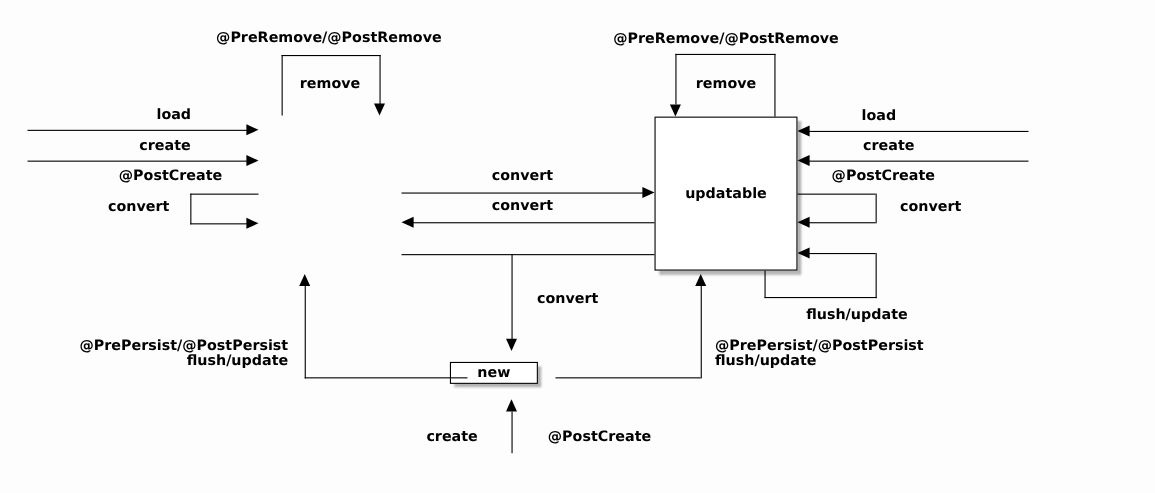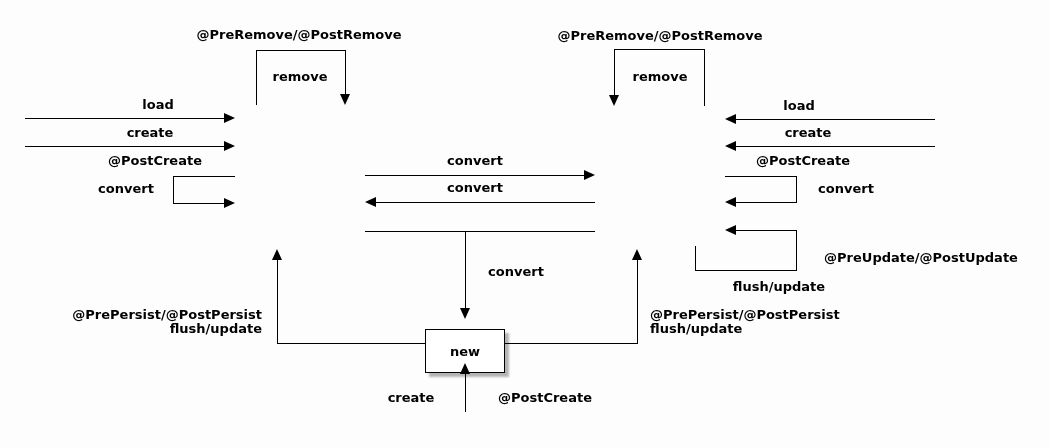--- a/index.html
+++ b/index.html
@@ -38,21 +38,24 @@
     transform:translate(-50%,-50%);
   }
   .lb-right-align{transform:translate(-100%,-50%);text-align:right;}
   .lb-left-align{transform:translate(0,-50%);text-align:left;}
 </style>
 </head>
 <body>
 
 <div class="canvas">
 
-  <div class="node" style="left:425px;top:329px;width:80px;height:44px;">
+  <div class="node" style="left:595px;top:106px;width:130px;height:140px;">
+    <span class="node-label">updatable</span>
+  </div>
+  <div class="node" style="left:409px;top:329px;width:80px;height:20px;">
     <span class="node-label">new</span>
   </div>
 
   <div class="ln" style="left:256px;top:50px;width:1px;height:55px;"></div>
   <div class="ln" style="left:256px;top:50px;width:90px;height:1px;"></div>
   <div class="ln" style="left:345px;top:50px;width:1px;height:45px;"></div>
   <div class="ar ar-d" style="left:340px;top:94px;"></div>
 
   <div class="ln" style="left:704px;top:49px;width:1px;height:57px;"></div>
   <div class="ln" style="left:614px;top:49px;width:91px;height:1px;"></div>
@@ -113,21 +116,20 @@
   <div class="lb" style="left:158px;top:105px;">load</div>
   <div class="lb" style="left:150px;top:133px;">create</div>
   <div class="lb" style="left:155px;top:161px;">@PostCreate</div>
   <div class="lb" style="left:126px;top:189px;">convert</div>
 
   <div class="lb" style="left:799px;top:106px;">load</div>
   <div class="lb" style="left:808px;top:133px;">create</div>
   <div class="lb" style="left:803px;top:161px;">@PostCreate</div>
   <div class="lb" style="left:846px;top:189px;">convert</div>
 
-  <div class="lb" style="left:921px;top:258px;">@PreUpdate/@PostUpdate</div>
   <div class="lb" style="left:779px;top:287px;">flush/update</div>
 
   <div class="lb" style="left:475px;top:161px;">convert</div>
   <div class="lb" style="left:475px;top:188px;">convert</div>
   <div class="lb" style="left:516px;top:272px;">convert</div>
 
   <div class="lb lb-right-align" style="left:262px;top:322px;">
     <div>@PrePersist/@PostPersist</div>
     <div>flush/update</div>
   </div>

